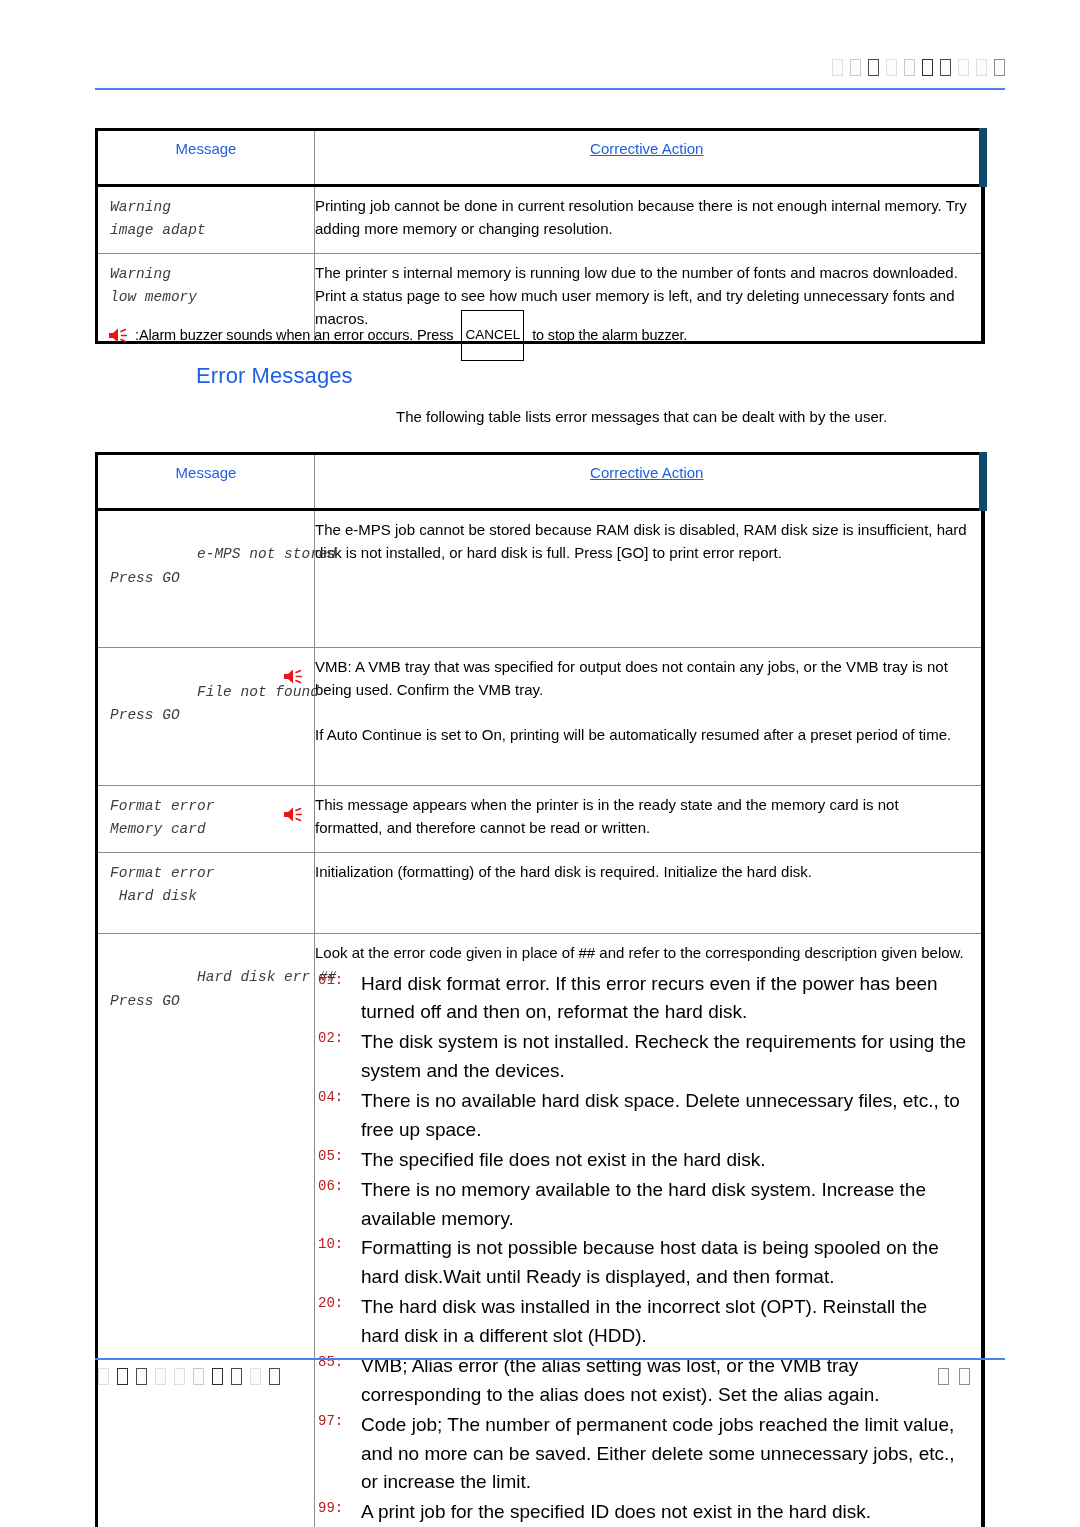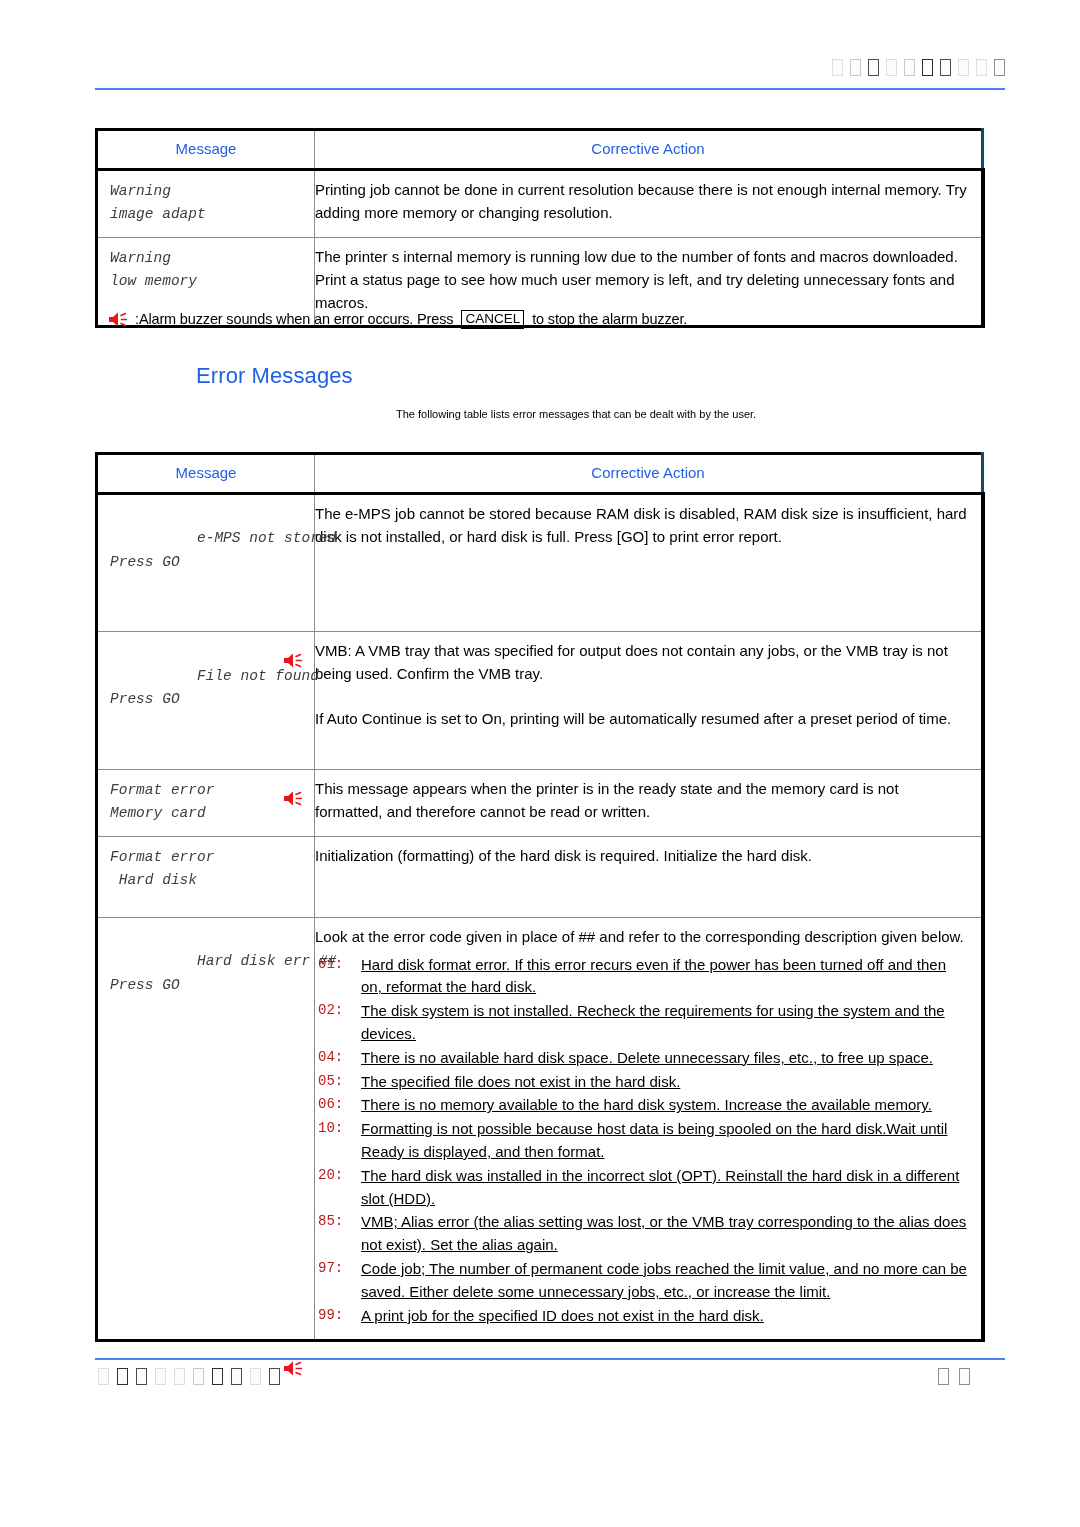--- a/index.html
+++ b/index.html
@@ -76,28 +76,28 @@
   .msg-table th,
   .msg-table td {
     border: 1px solid #8c8c8c;
     vertical-align: top;
     padding: 0;
   }
 
   .msg-table thead th {
     border-top: 3px solid #000;
     border-bottom: 3px solid #000;
-    padding: 9px 0 11px 0;
+    padding: 9px 0 27px 0;
     font-size: 15px;
     color: #1f5fe0;
     font-weight: normal;
     text-align: center;
   }
   .msg-table thead th.h-msg { border-left: 3px solid #000; }
-  .msg-table thead th.h-act { border-right: 3px solid #0c4a6e; }
+  .msg-table thead th.h-act { border-right: 8px solid #0c4a6e; text-decoration: underline; }
 
   .msg-table tbody td.cell-msg {
     border-left: 3px solid #000;
     padding: 9px 8px 10px 12px;
     font-family: "Liberation Mono", "DejaVu Sans Mono", monospace;
     font-size: 14.5px;
     line-height: 1.62;
     color: #3d3d3d;
     white-space: pre;
     position: relative;
@@ -134,24 +134,23 @@
     width: 46px;
     font-family: "Liberation Mono", "DejaVu Sans Mono", monospace;
     font-size: 14px;
     color: #b91c1c;
     line-height: 1.55;
     padding-left: 3px;
     box-sizing: border-box;
   }
   .code-text {
     flex: 1 1 auto;
-    font-size: 15px;
+    font-size: 19px;
     line-height: 1.52;
     color: #000;
-    text-decoration: underline;
   }
 
   
   .buzzer {
     display: inline-block;
     width: 21px;
     height: 17px;
     position: relative;
     vertical-align: -3px;
   }
@@ -172,42 +171,42 @@
     line-height: 1.3;
     display: flex;
     align-items: center;
     gap: 6px;
     white-space: nowrap;
   }
   .note-text { letter-spacing: -0.15px; }
   .key-cap {
     display: inline-block;
     border: 1.5px solid #000;
-    padding: 0 3px;
+    padding: 16px 3px;
     font-size: 13.5px;
     line-height: 1.25;
     margin: 0 2px;
     text-align: center;
   }
 
   
   .section-title {
     position: absolute;
     left: 196px;
     top: 363px;
     font-size: 22px;
     color: #1f5fe0;
     letter-spacing: 0.1px;
   }
   .section-intro {
     position: absolute;
     left: 396px;
     top: 408px;
     width: 600px;
-    font-size: 11px;
+    font-size: 15px;
     color: #000;
     white-space: nowrap;
   }
 
   
   .footer-rule {
     position: absolute;
     left: 95px;
     top: 1358px;
     width: 910px;

